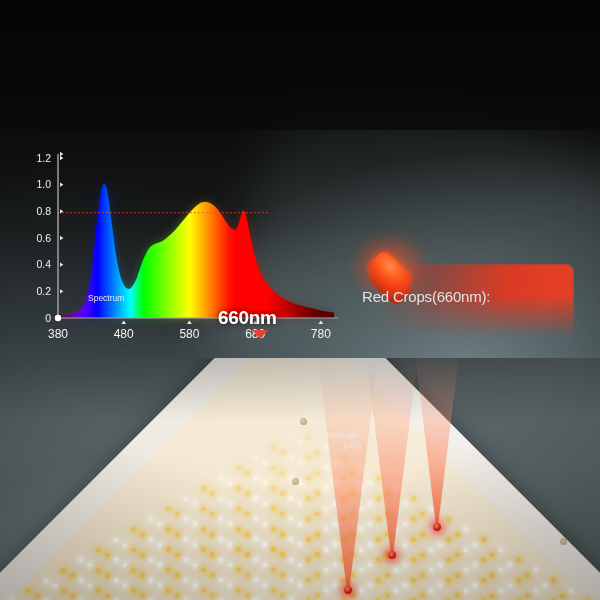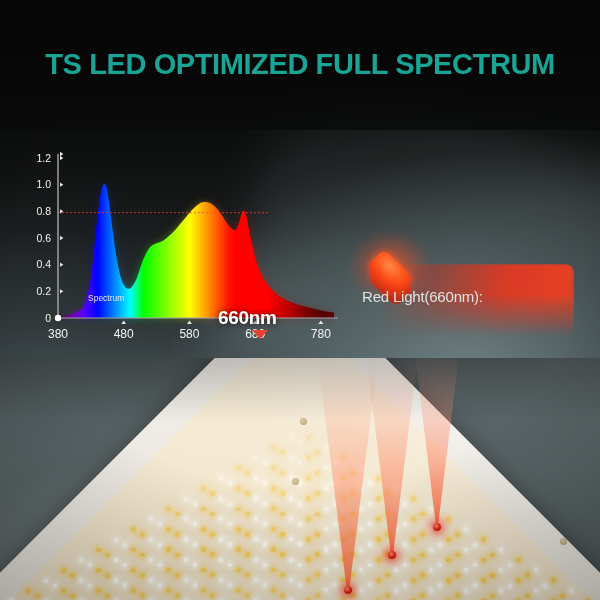--- a/index.html
+++ b/index.html
@@ -489,21 +489,20 @@
           </div>
           <div class="led r" style="width: 8px; height: 8px; left: 433px; top: 165px;"></div>
         </div>
     </div>
     <div class="panel-shadow"></div>
   </div>
 
   <div class="bg-vignette"></div>
 
   <div class="header">
-    <div class="title">TS LED OPTIMIZED FULL SPECTRUM</div>
   </div>
 
   <div class="chart-wrap">
     <svg class="chart-svg" id="chart" width="320" height="215" viewBox="0 0 320 215">
         <defs>
           <linearGradient id="spec" x1="36" y1="0" x2="312" y2="0" gradientUnits="userSpaceOnUse">
             <stop offset="0%" stop-color="rgb(89,0,89)"></stop>
             <stop offset="2.380952380952381%" stop-color="rgb(101,0,121)"></stop>
             <stop offset="4.761904761904762%" stop-color="rgb(110,0,166)"></stop>
             <stop offset="7.142857142857142%" stop-color="rgb(105,0,210)"></stop>
@@ -581,23 +580,27 @@
         <text x="167.42857142857142" y="196" text-anchor="middle" font-size="12" fill="#f4f4f4" font-family="Liberation Sans, sans-serif">580</text>
         <path d="M230.74285714285713,182 L233.14285714285714,178.6 L235.54285714285714,182 Z" fill="#e6e6e6"></path>
         <text x="233.14285714285714" y="196" text-anchor="middle" font-size="12" fill="#f4f4f4" font-family="Liberation Sans, sans-serif">680</text>
         <path d="M296.45714285714286,182 L298.85714285714283,178.6 L301.2571428571428,182 Z" fill="#e6e6e6"></path>
         <text x="298.85714285714283" y="196" text-anchor="middle" font-size="12" fill="#f4f4f4" font-family="Liberation Sans, sans-serif">780</text>
         <path d="M38,9.8 L41.4,12 L38,14.2 Z" fill="#e6e6e6"></path>
       </svg>
     <div class="legend-label">Spectrum</div>
     <div class="ann-660">660nm</div>
     <div class="ann-tri"></div>
+    <div class="wl-label">
+      <span>Wavelength</span><br>
+      <span>(nm)</span>
+    </div>
   </div>
 
   <div class="badge">
     <div class="badge-bar"></div>
     <div class="chip-glow"></div>
     <div class="chip-lower"></div>
     <div class="chip-upper"></div>
-    <div class="badge-l1">Red Light(660nm):</div>
+    <div class="badge-l1">Red Crops(660nm):</div>
   </div>
 
 </div>
 
 </body></html>

